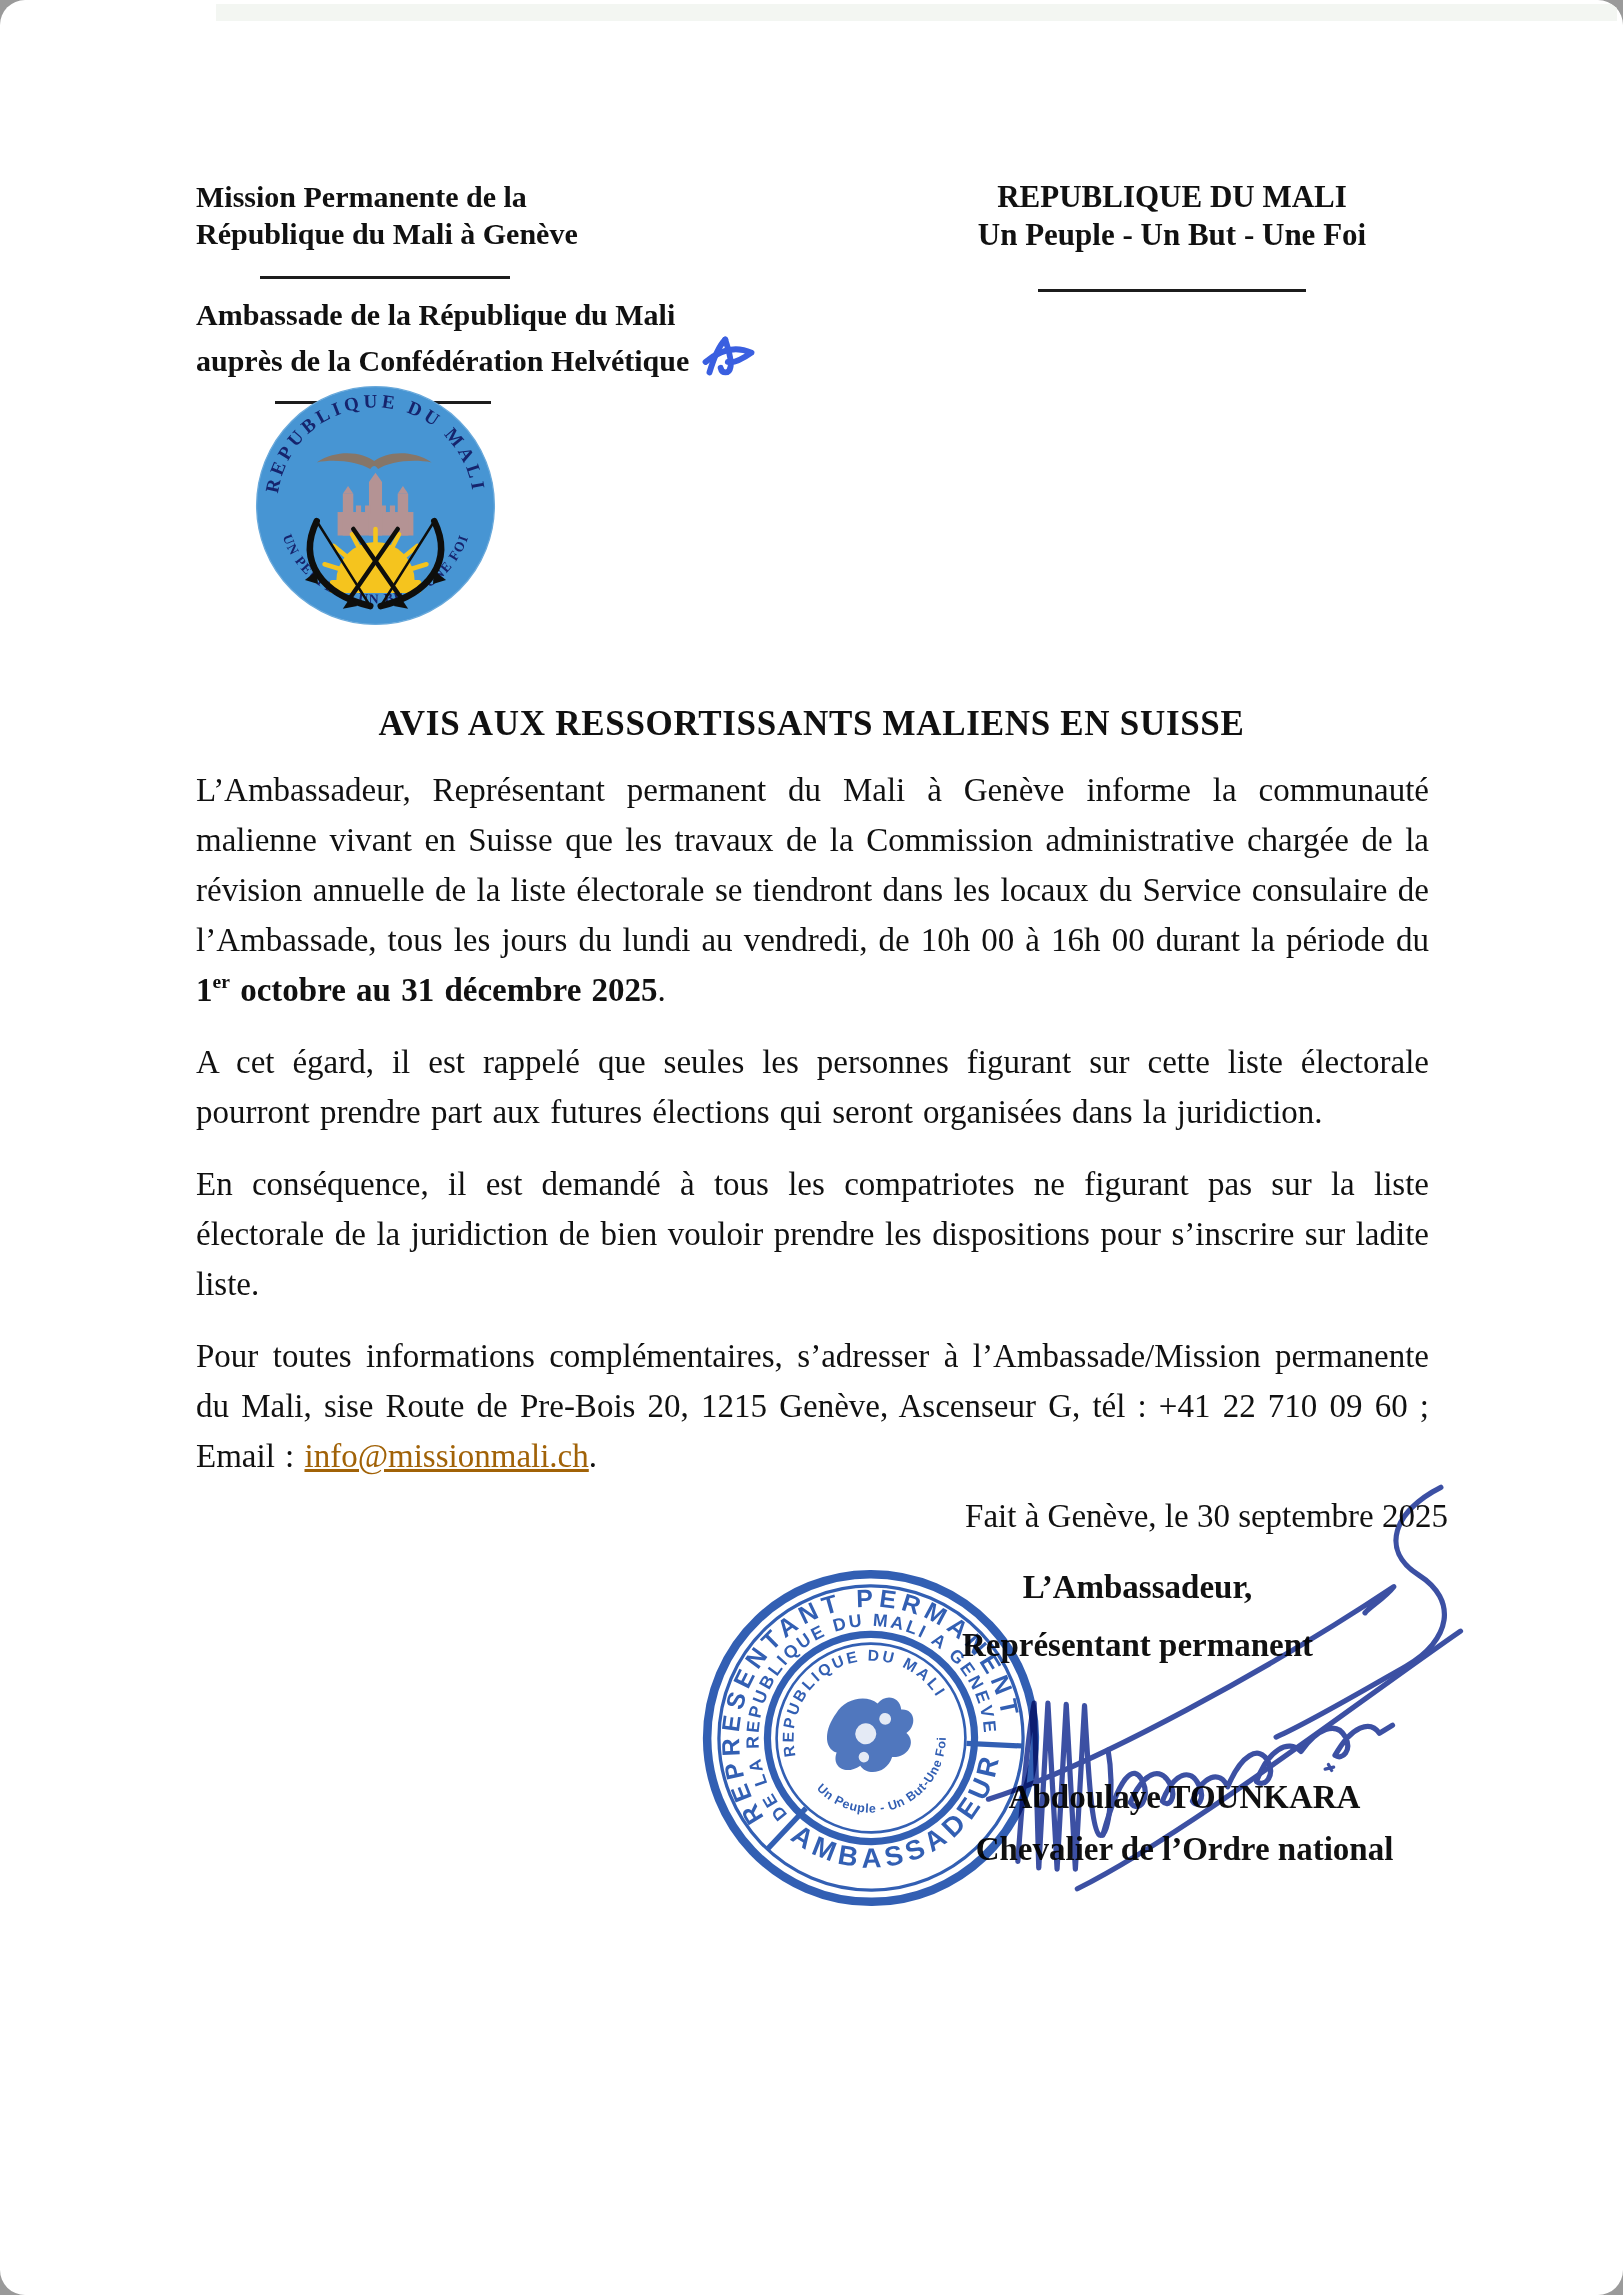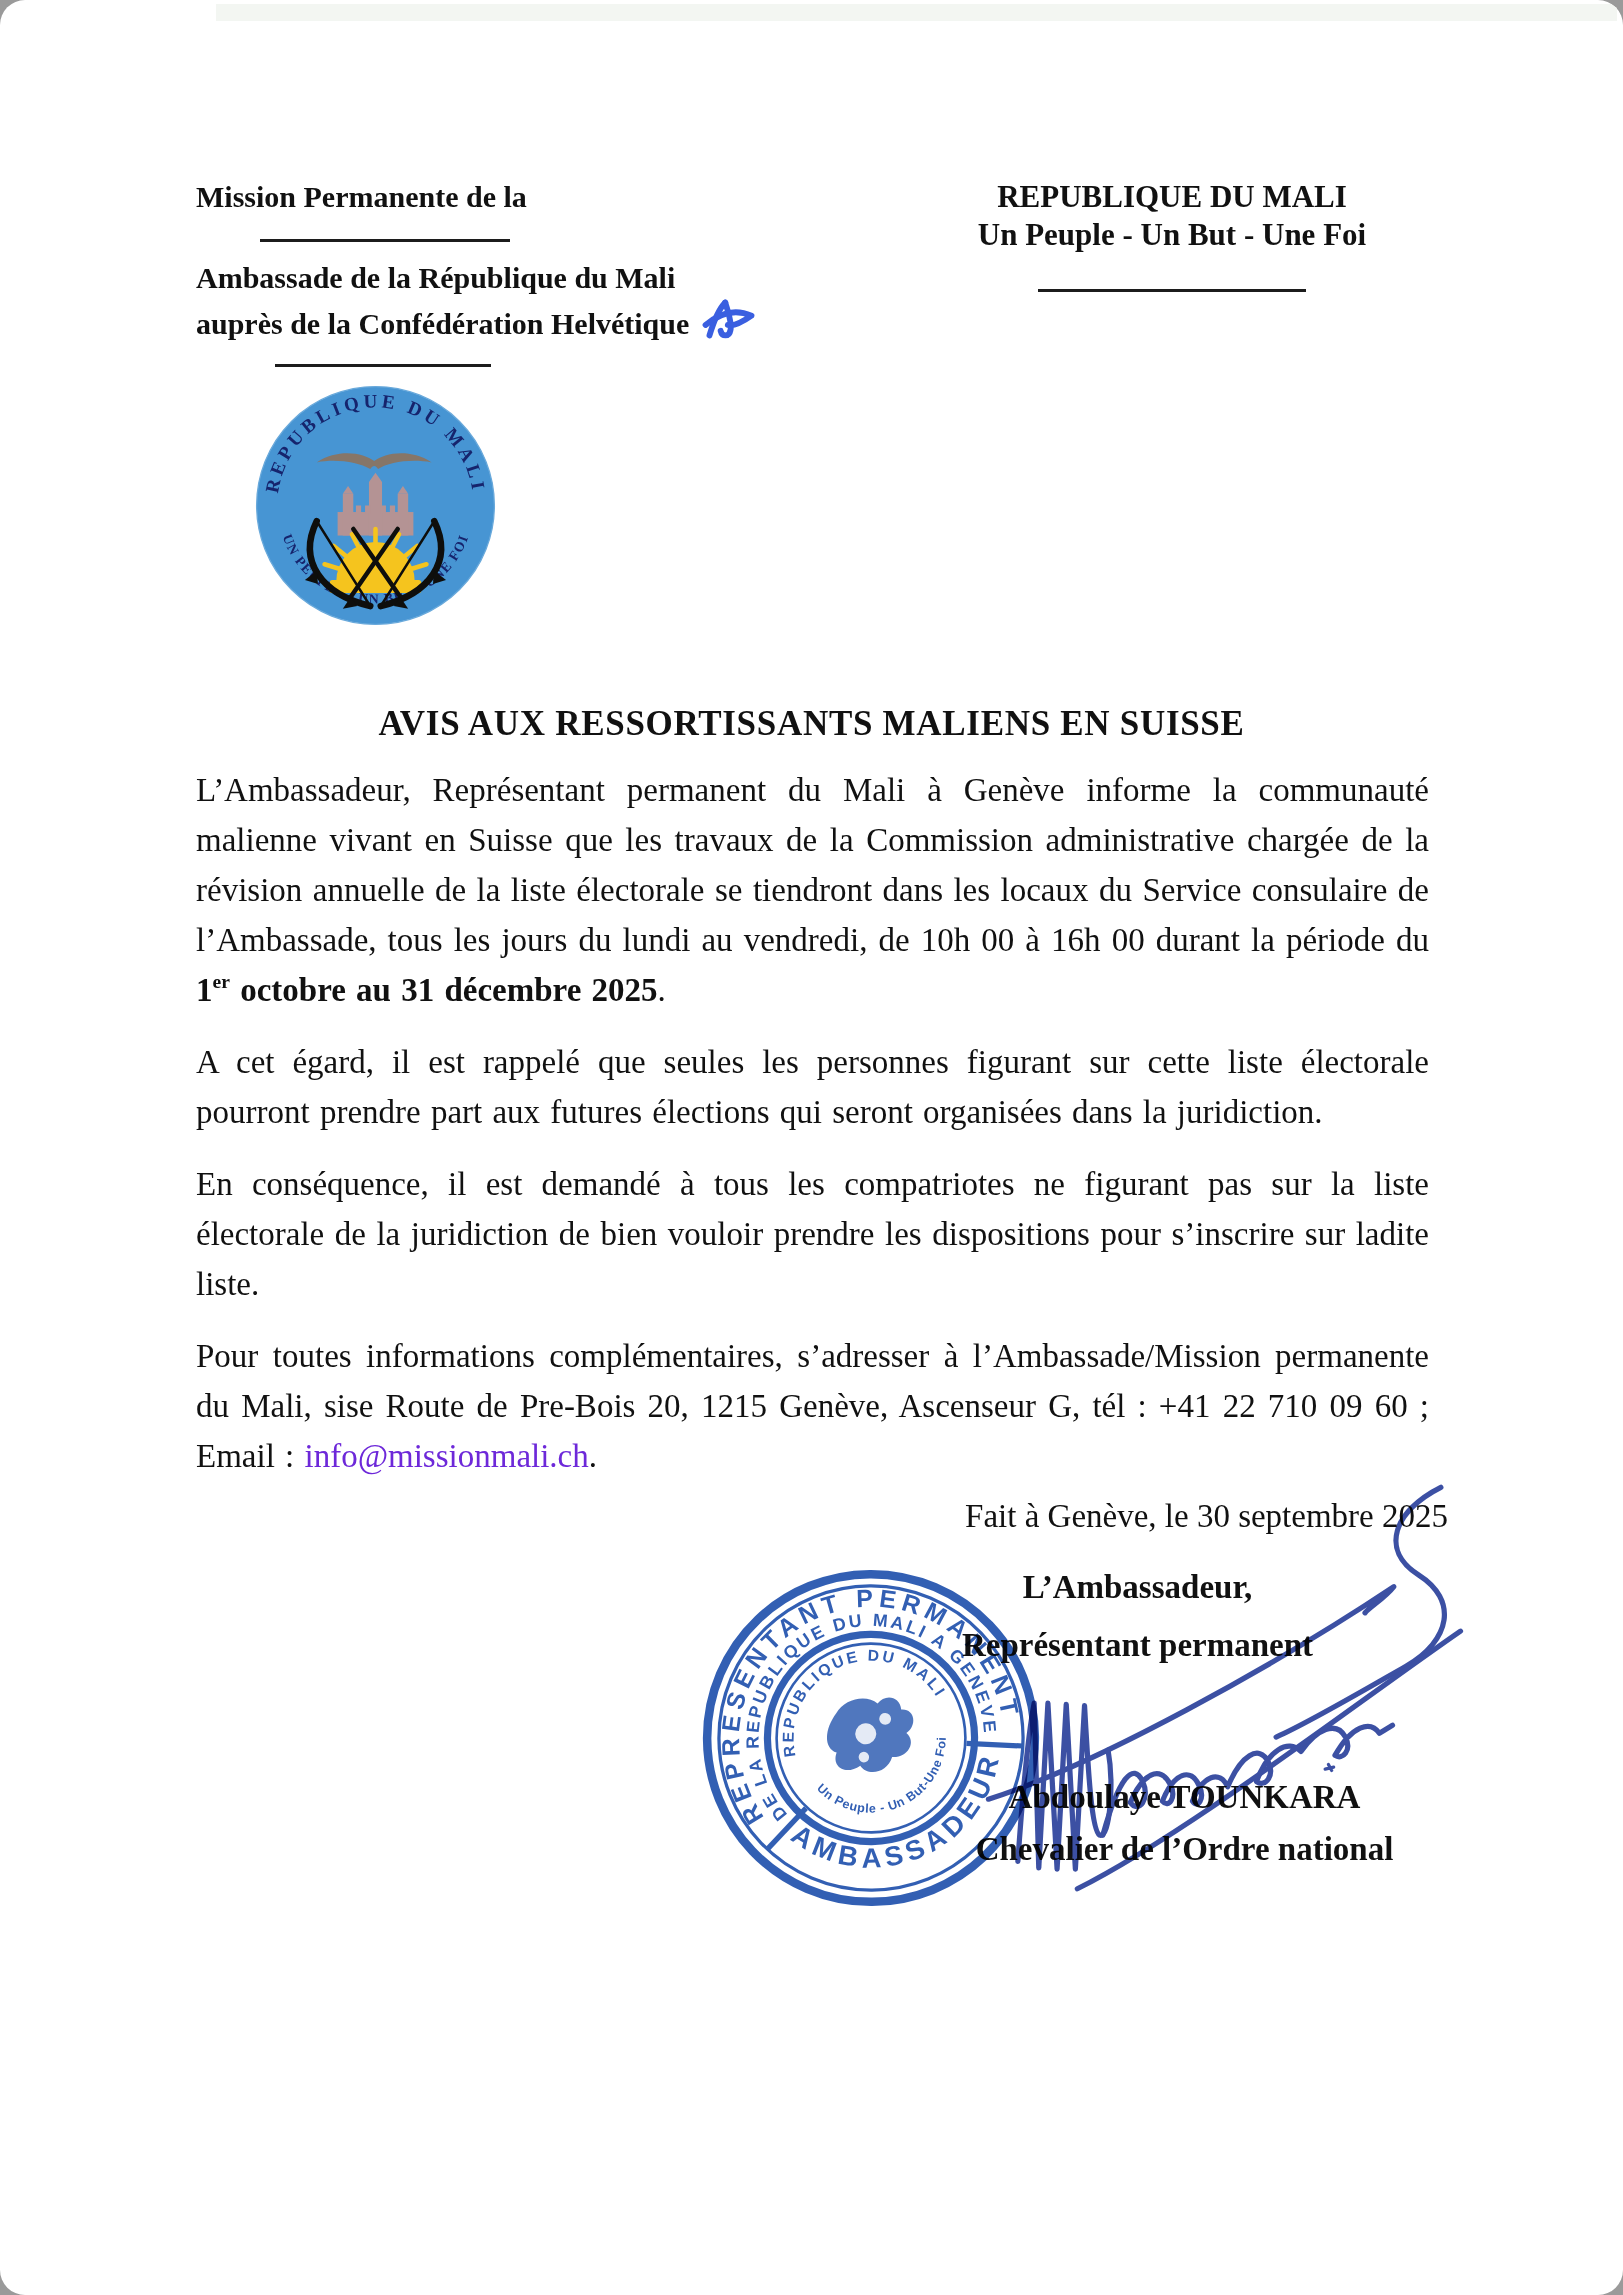--- a/index.html
+++ b/index.html
@@ -16,36 +16,37 @@
   .rule-l2{width:216px;margin:22px 0 0 79px;}
   .rule-r{width:268px;margin:35px auto 0 auto;}
   .paraph{display:inline-block;vertical-align:-7.9px;margin-left:9.2px;}
   
   .logo{position:absolute;left:254px;top:384px;}
   .doc-title{position:absolute;left:0;top:696px;width:1623px;text-align:center;font-weight:bold;font-size:35px;letter-spacing:0.7px;margin-top:8px;}
   
   .body-text{position:absolute;left:196px;top:765px;width:1241px;}
   .body-text p{margin:0 8px 22px 0;font-size:33px;line-height:50px;text-align:justify;word-spacing:2px;}
   .body-text sup{font-size:19.6px;vertical-align:13px;line-height:0;}
-  a.email{color:#6d28d9;cursor:pointer;}
+  a.email{color:#a16207;text-decoration:underline;cursor:pointer;}
   .dateline{position:absolute;top:1498px;right:175px;font-size:33px;}
   
   .sig-titles{position:absolute;left:889px;top:1558px;width:497px;text-align:center;font-weight:bold;font-size:33px;line-height:58px;z-index:2;}
   .name-block{position:absolute;left:916px;top:1771px;width:537px;text-align:center;font-weight:bold;font-size:33px;line-height:52px;z-index:2;}
   .stamp{position:absolute;left:696px;top:1563px;z-index:3;mix-blend-mode:multiply;}
   .signature{position:absolute;left:936px;top:1469px;z-index:4;mix-blend-mode:multiply;}
 </style>
 </head>
 <body>
 
 <div class="page">
   <div class="scan-band"></div>
 
   <div class="header-left">
     <div>Mission Permanente de la</div>
+    <div>République du Mali à Genève</div>
     <div class="rule rule-l1"></div>
     <div>Ambassade de la République du Mali</div>
     <div><span>auprès de la Confédération Helvétique</span><svg class="paraph" width="59" height="46" viewBox="0 0 90 70">
         <g fill="none" stroke="#3a5fe0" stroke-width="9" stroke-linecap="round" stroke-linejoin="round">
           <path d="M 16,60 C 22,40 30,20 40,10"></path>
           <path d="M 40,10 C 46,28 50,44 48,52 C 46,63 35,62 33,53"></path>
           <path d="M 10,44 C 34,24 58,20 80,30 C 66,40 52,46 44,44"></path>
         </g>
       </svg></div>
     <div class="rule rule-l2"></div>

